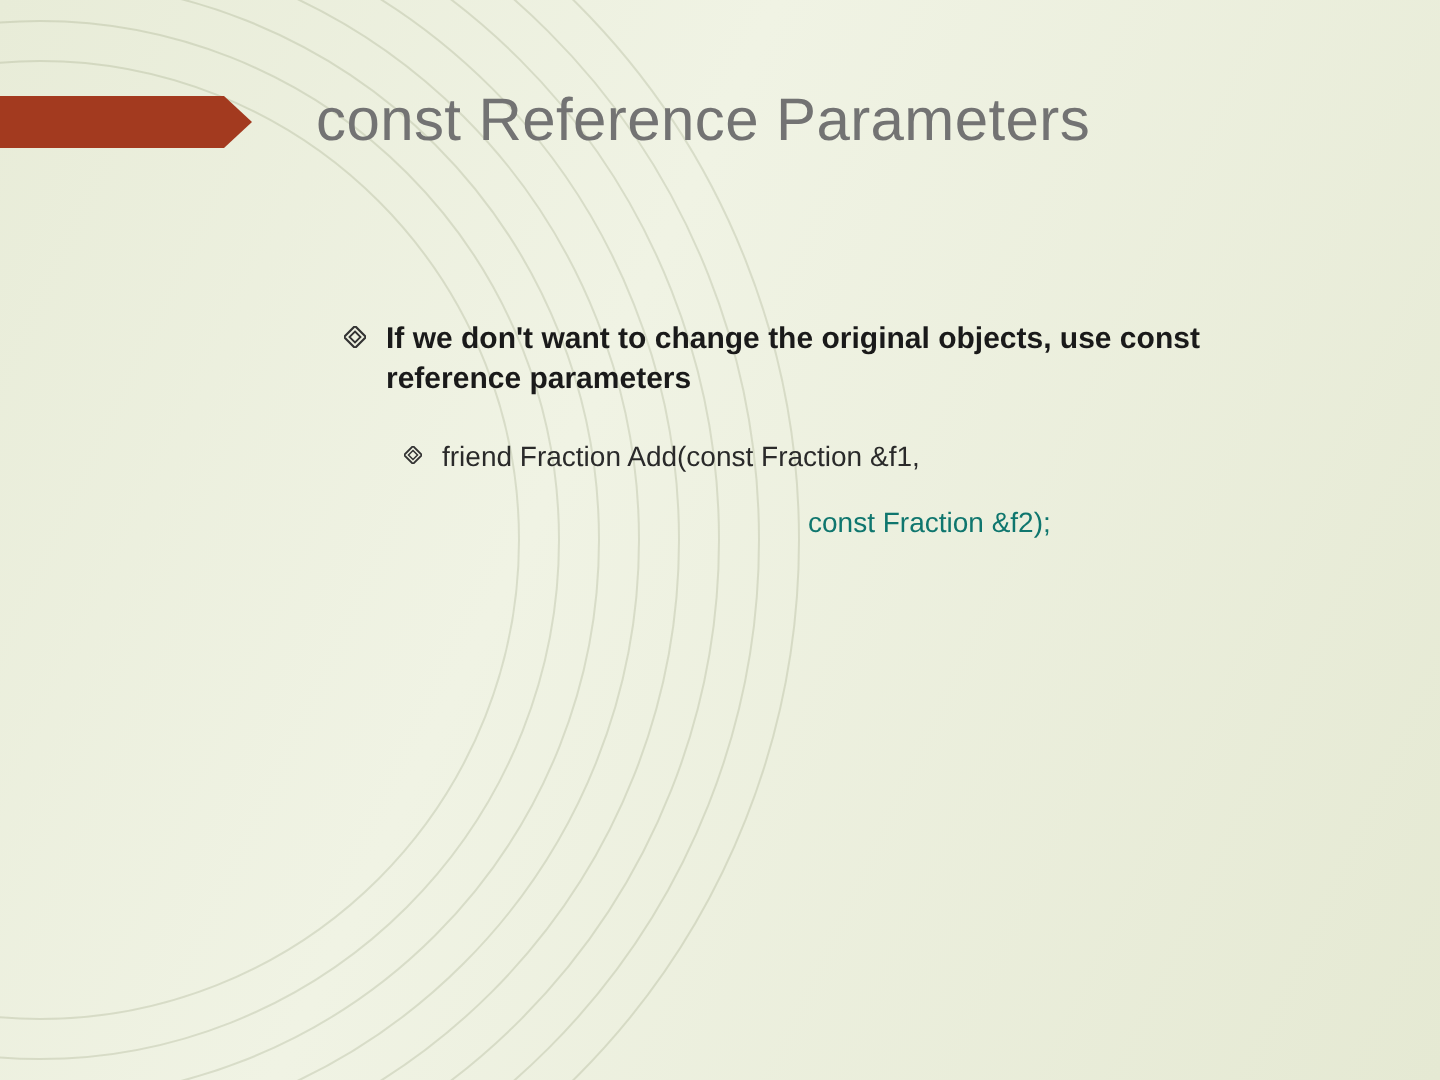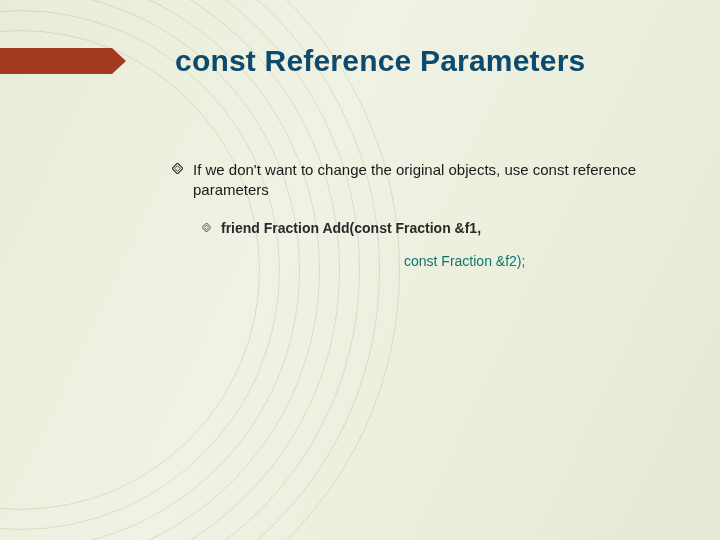--- a/index.html
+++ b/index.html
@@ -37,24 +37,23 @@
     height: 0;
     border-top: 13px solid transparent;
     border-bottom: 13px solid transparent;
     border-left: 14px solid #a33a1f;
   }
   .title {
     position: absolute;
     left: 158px;
     top: 44px;
     font-size: 30px;
-    font-weight: 700;
-    color: #0c4a6e;
+    font-weight: 400;
+    color: #737373;
     letter-spacing: 0.2px;
-    margin-left: 17px;
   }
   .content {
     position: absolute;
     left: 172px;
     top: 160px;
     right: 60px;
   }
   .bullet-l1 {
     display: flex;
     align-items: flex-start;
@@ -62,40 +61,40 @@
   }
   .bullet-l1 .diamond {
     flex: 0 0 auto;
     width: 11px;
     height: 11px;
     margin-top: 3px;
     margin-right: 10px;
   }
   .bullet-l1 .txt {
     font-size: 15px;
-    font-weight: 400;
+    font-weight: 700;
     color: #1a1a1a;
     line-height: 1.35;
   }
   .bullet-l2 {
     display: flex;
     align-items: flex-start;
     margin-left: 30px;
     margin-bottom: 14px;
   }
   .bullet-l2 .diamond {
     flex: 0 0 auto;
     width: 9px;
     height: 9px;
     margin-top: 4px;
     margin-right: 10px;
   }
   .bullet-l2 .txt {
     font-size: 14px;
-    font-weight: 700;
+    font-weight: 400;
     color: #2a2a2a;
     line-height: 1.4;
   }
   .bullet-l2-cont {
     margin-left: 232px;
     font-size: 14px;
     font-weight: 400;
     color: #0f766e;
     line-height: 1.4;
   }

